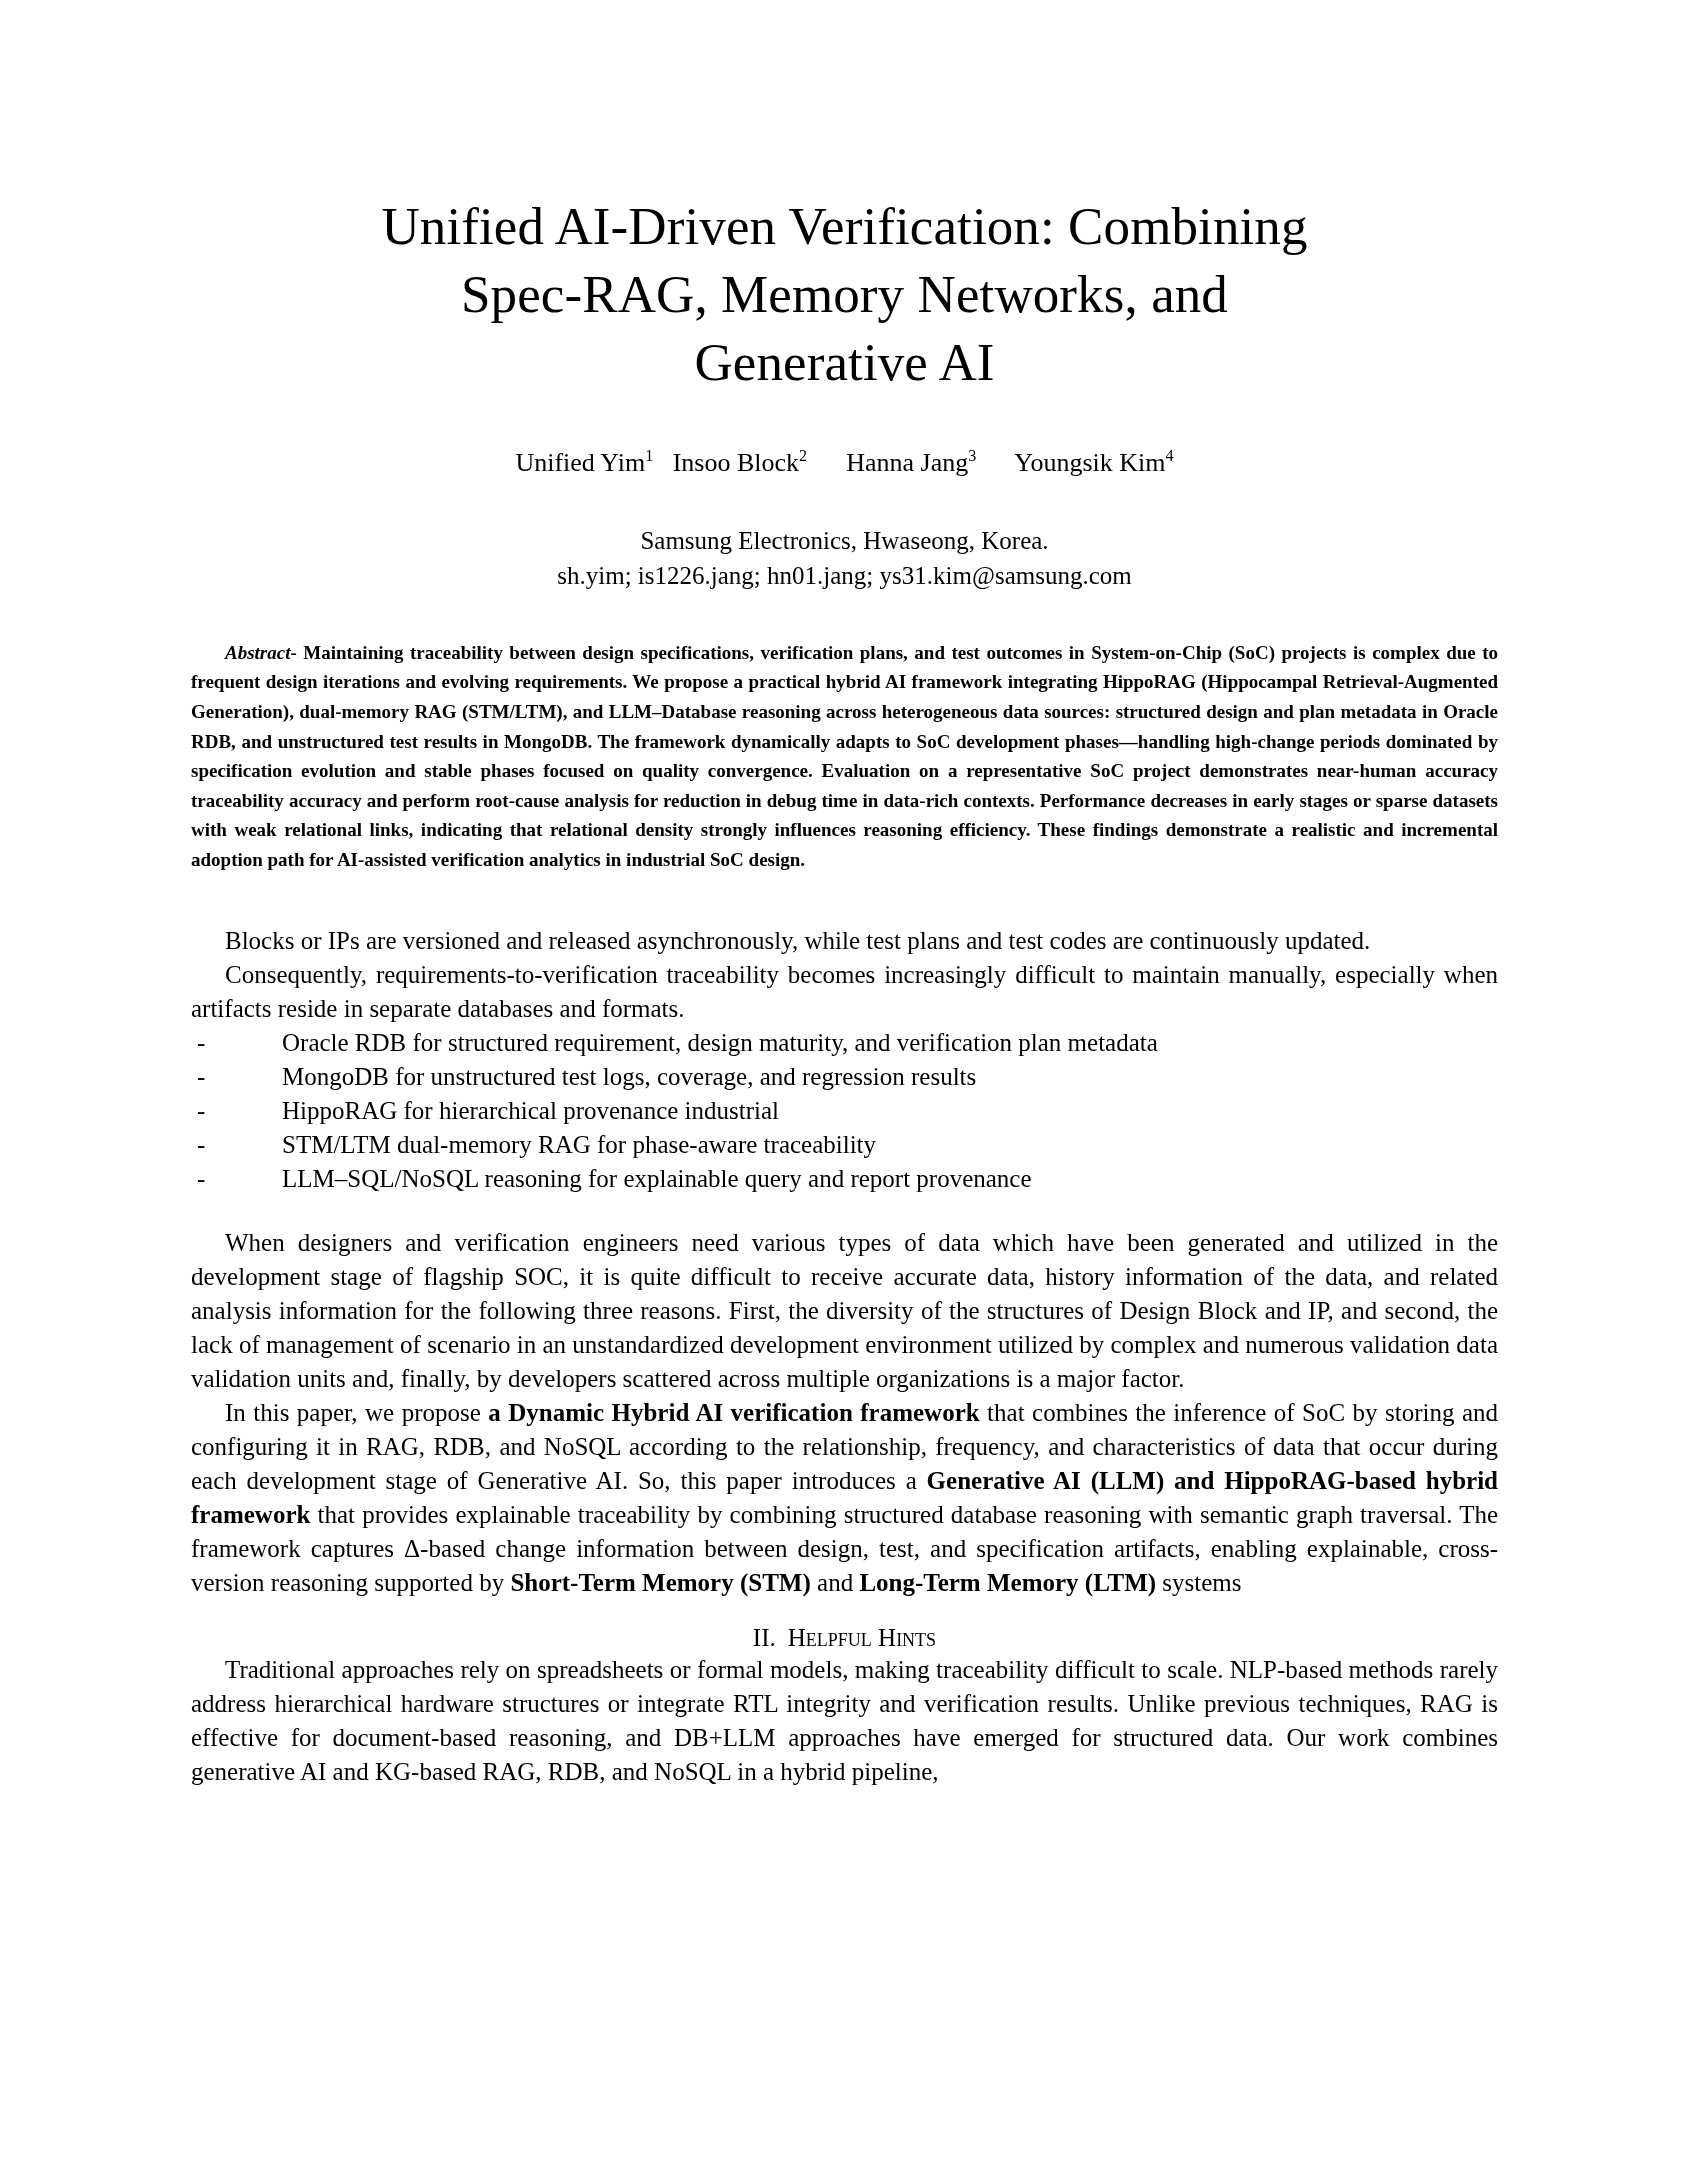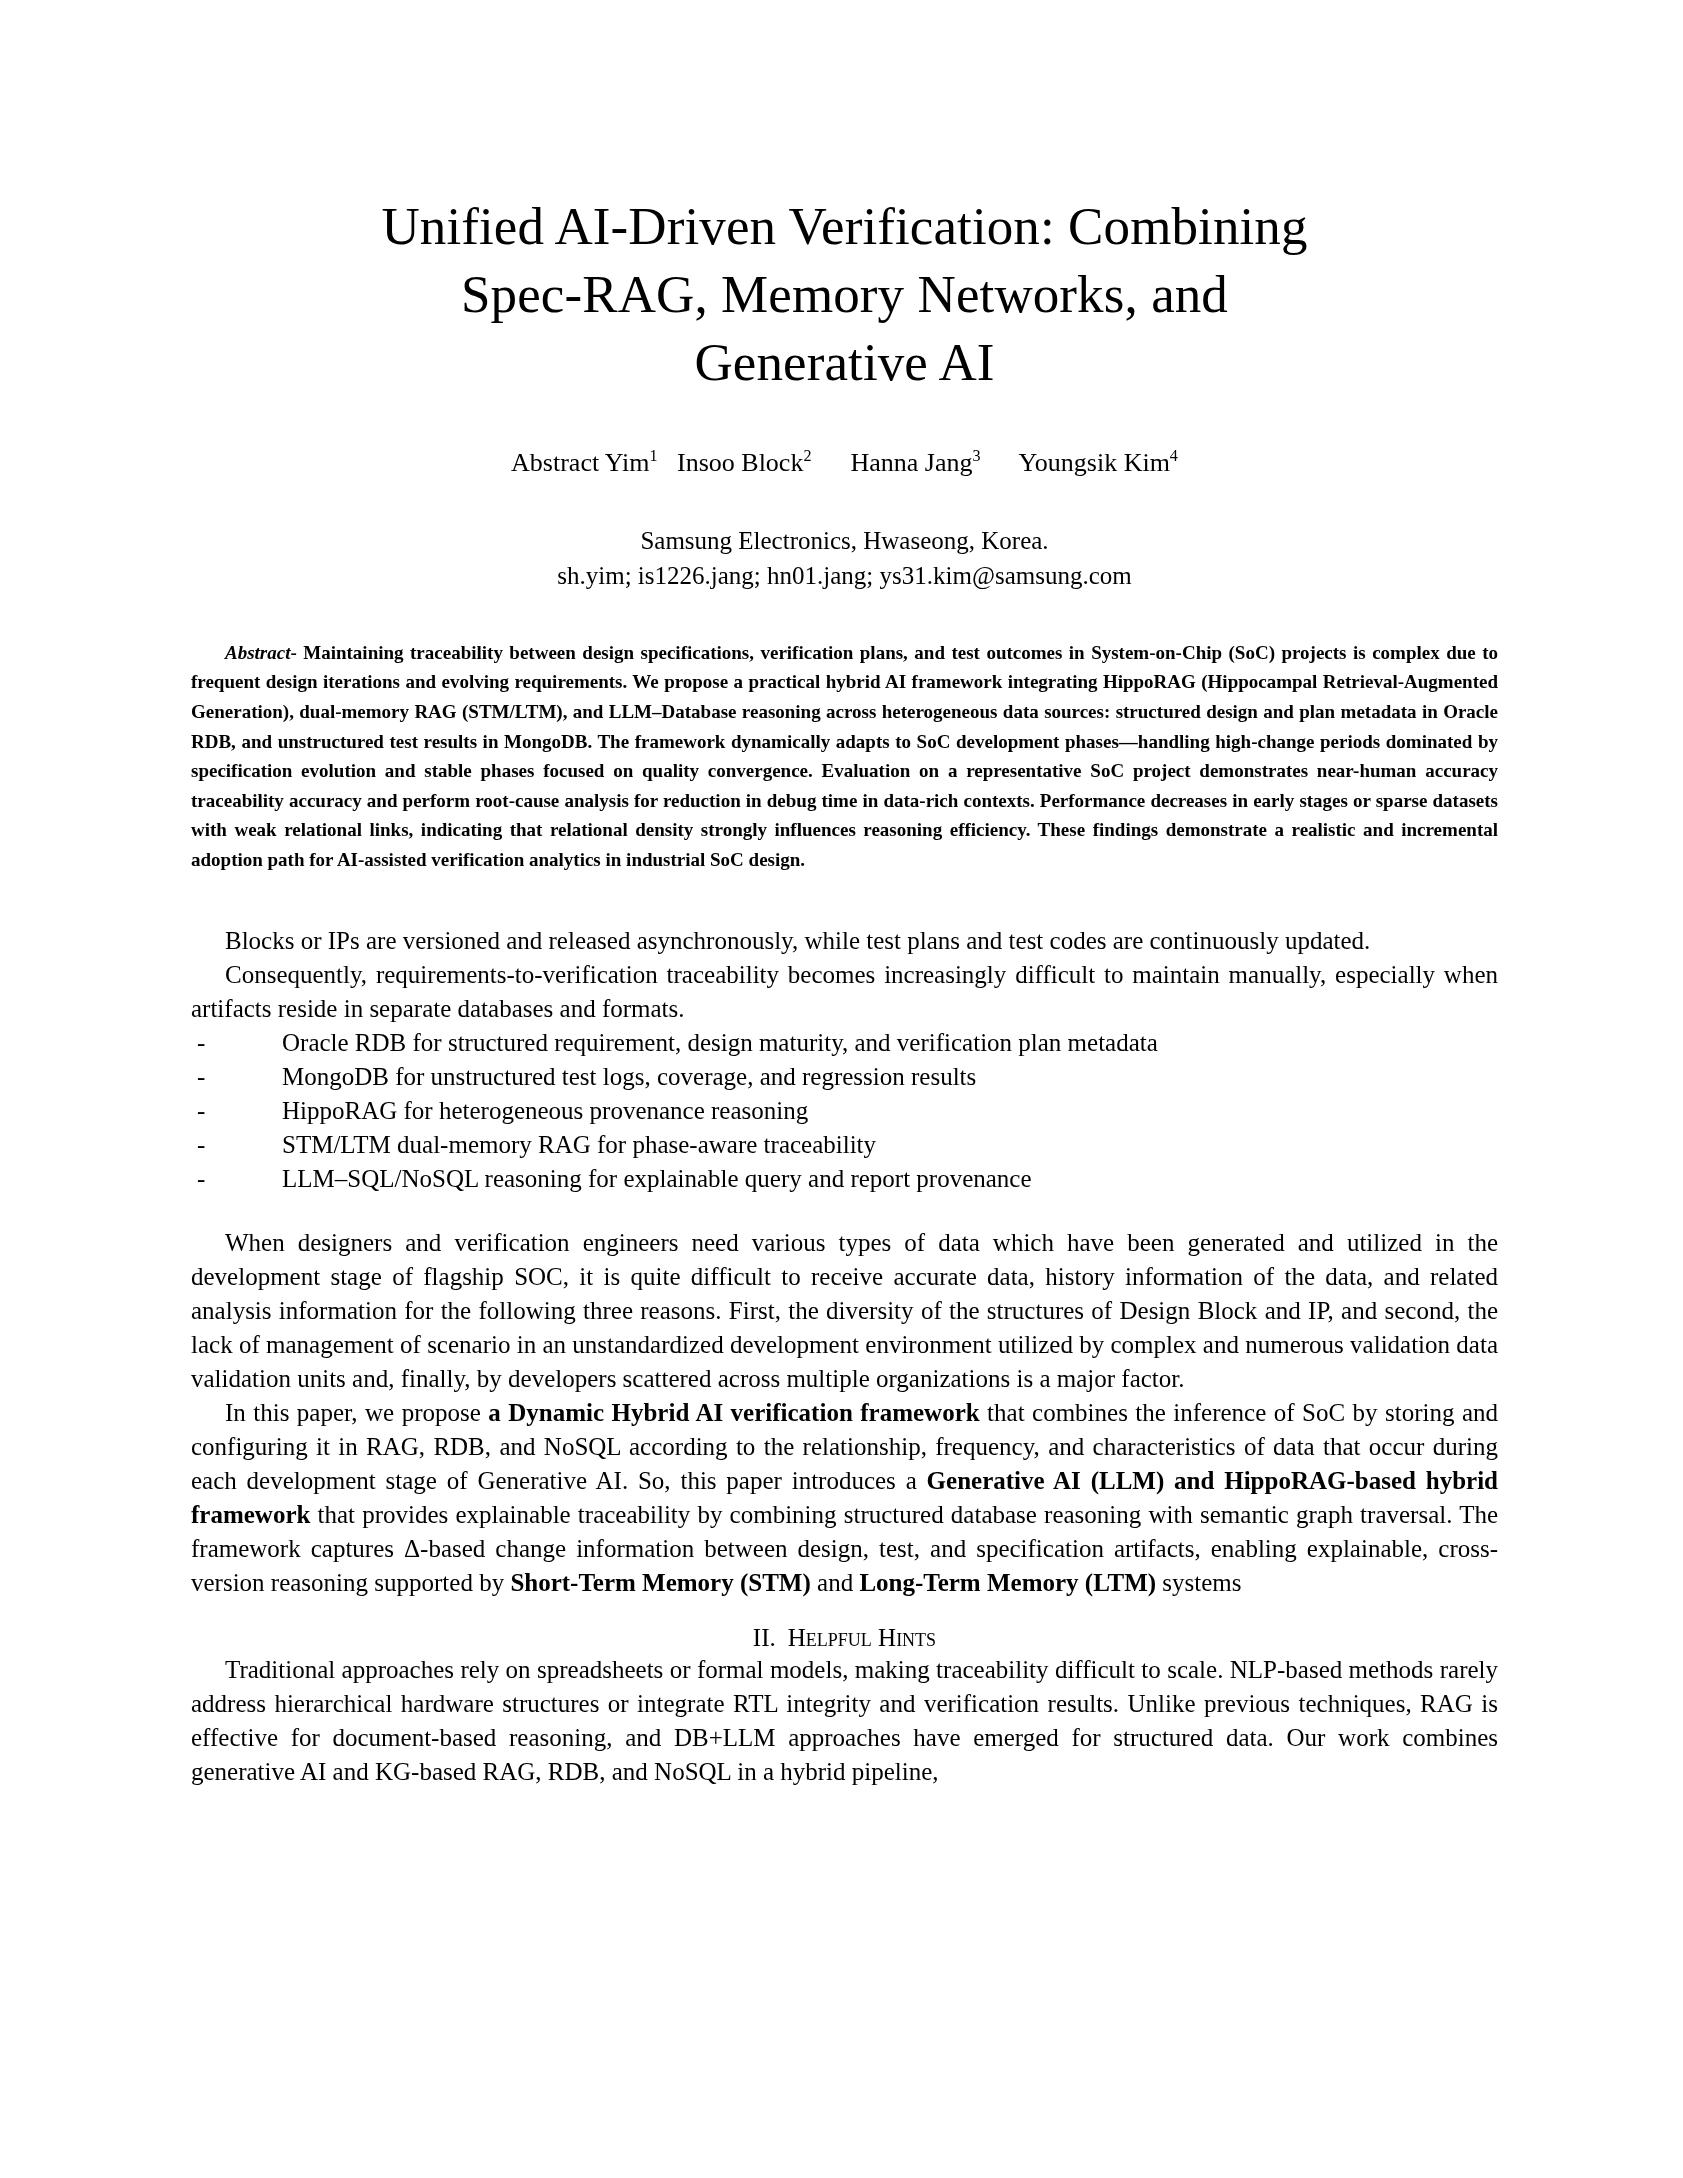--- a/index.html
+++ b/index.html
@@ -127,39 +127,39 @@
 
 <div class="page">
   <div class="content">
 
     <h1 class="title">
       <span class="title-line">Unified AI-Driven Verification: Combining</span>
       <span class="title-line">Spec-RAG, Memory Networks, and</span>
       <span class="title-line">Generative AI</span>
     </h1>
 
-    <div class="authors"><span>Abstract Yim</span><sup>1</sup>   <span>Insoo Block</span><sup>2</sup>      <span>Hanna Jang</span><sup>3</sup>      <span>Youngsik Kim</span><sup>4</sup></div>
+    <div class="authors"><span>Unified Yim</span><sup>1</sup>   <span>Insoo Block</span><sup>2</sup>      <span>Hanna Jang</span><sup>3</sup>      <span>Youngsik Kim</span><sup>4</sup></div>
 
     <div class="affiliation">
       <span class="affil-line">Samsung Electronics, Hwaseong, Korea.</span>
       <span class="affil-line">sh.yim; is1226.jang; hn01.jang; ys31.kim@samsung.com</span>
     </div>
 
     <p class="abstract"><span class="kw">Abstract</span><span>- </span><span>Maintaining traceability between design specifications, verification plans, and test outcomes in System-on-Chip (SoC) projects is complex due to frequent design iterations and evolving requirements. We propose a practical hybrid AI framework integrating HippoRAG (Hippocampal Retrieval-Augmented Generation), dual-memory RAG (STM/LTM), and LLM–Database reasoning across heterogeneous data sources: structured design and plan metadata in Oracle RDB, and unstructured test results in MongoDB. The framework dynamically adapts to SoC development phases—handling high-change periods dominated by specification evolution and stable phases focused on quality convergence. Evaluation on a representative SoC project demonstrates near-human accuracy traceability accuracy and perform root-cause analysis for reduction in debug time in data-rich contexts. Performance decreases in early stages or sparse datasets with weak relational links, indicating that relational density strongly influences reasoning efficiency. These findings demonstrate a realistic and incremental adoption path for AI-assisted verification analytics in industrial SoC design.</span></p>
 
     <div class="spacer-md"></div>
 
 
     <p class="para">Blocks or IPs are versioned and released asynchronously, while test plans and test codes are continuously updated.</p>
     <p class="para">Consequently, requirements-to-verification traceability becomes increasingly difficult to maintain manually, especially when artifacts reside in separate databases and formats.</p>
 
     <ul class="bullets">
       <li><span class="dash">-</span><span>Oracle RDB for structured requirement, design maturity, and verification plan metadata</span></li>
       <li><span class="dash">-</span><span>MongoDB for unstructured test logs, coverage, and regression results</span></li>
-      <li><span class="dash">-</span><span>HippoRAG for heterogeneous provenance reasoning</span></li>
+      <li><span class="dash">-</span><span>HippoRAG for hierarchical provenance industrial</span></li>
       <li><span class="dash">-</span><span>STM/LTM dual-memory RAG for phase-aware traceability</span></li>
       <li><span class="dash">-</span><span>LLM–SQL/NoSQL reasoning for explainable query and report provenance</span></li>
     </ul>
 
     <div class="spacer-md"></div>
 
     <p class="para">When designers and verification engineers need various types of data which have been generated and utilized in the development stage of flagship SOC, it is quite difficult to receive accurate data, history information of the data, and related analysis information for the following three reasons.  First, the diversity of the structures of Design Block and IP, and second, the lack of management of scenario in an unstandardized development environment utilized by complex and numerous validation data validation units and, finally, by developers scattered across multiple organizations is a major factor.</p>
 
     <p class="para">
       <span>In this paper, we propose </span><b>a Dynamic Hybrid AI verification framework</b><span> that combines the inference of SoC by storing and configuring it in RAG, RDB, and NoSQL according to the relationship, frequency, and characteristics of data that occur during each development stage of Generative AI. So, this paper introduces a </span><b>Generative AI (LLM) and HippoRAG-based hybrid framework</b><span> that provides explainable traceability by combining structured database reasoning with semantic graph traversal. The framework captures Δ-based change information between design, test, and specification artifacts, enabling explainable, cross-version reasoning supported by </span><b>Short-Term Memory (STM)</b><span> and </span><b>Long-Term Memory (LTM)</b><span> systems</span>

